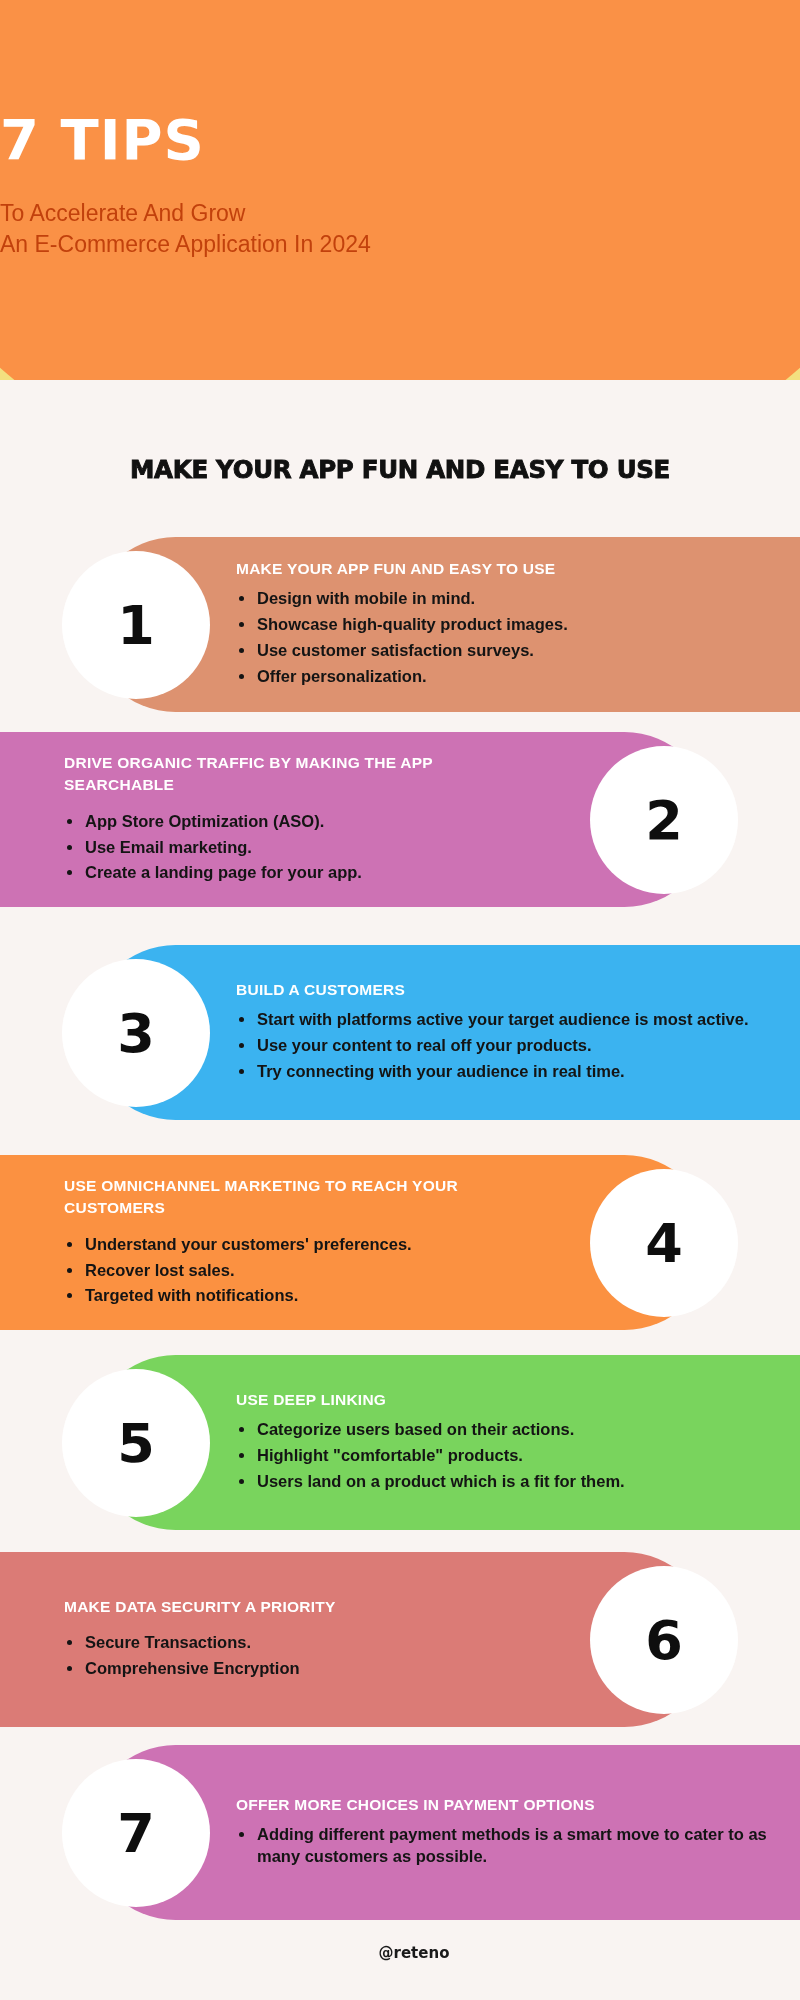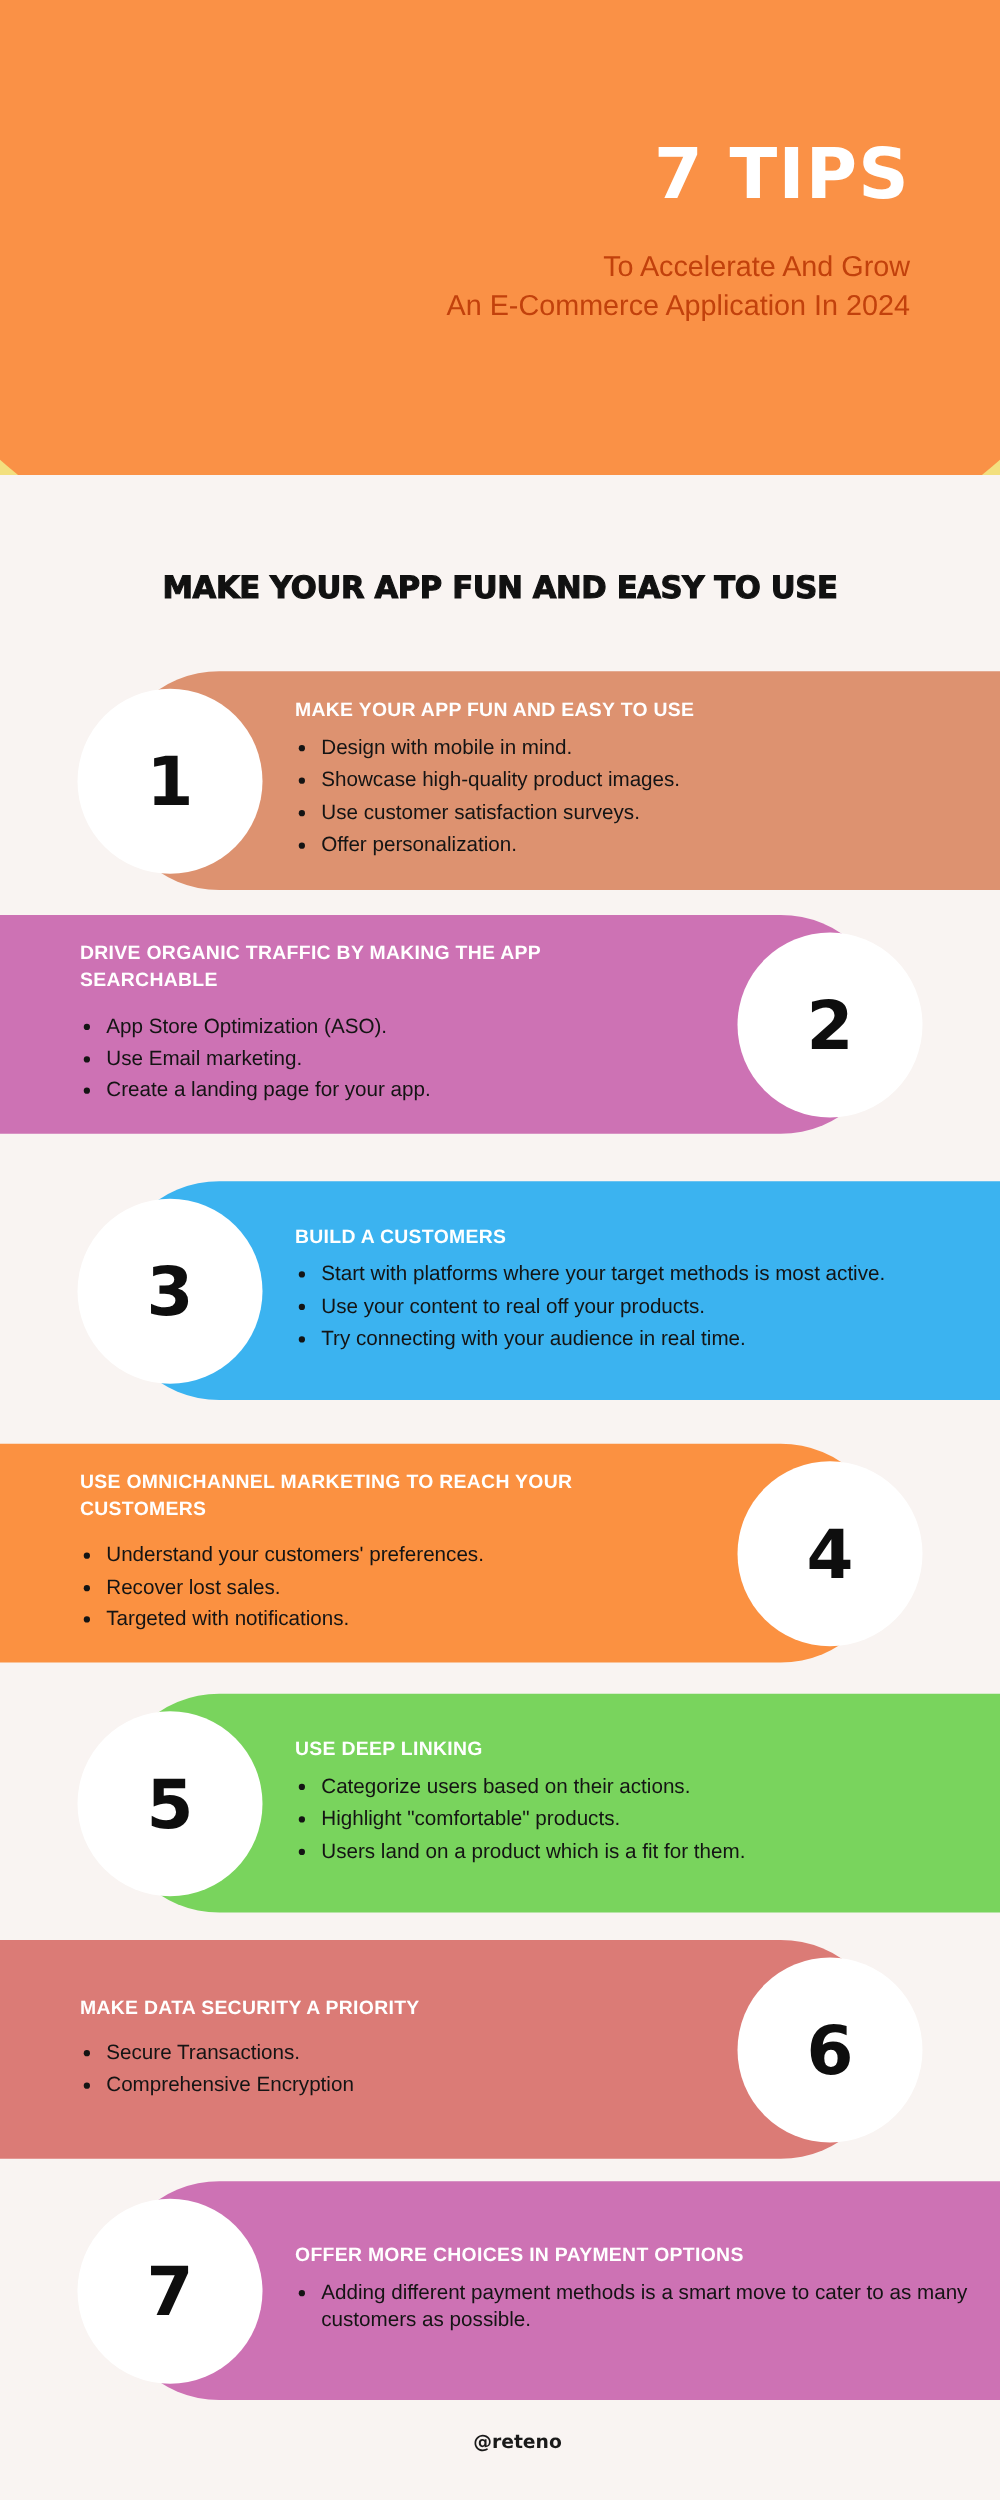--- a/index.html
+++ b/index.html
@@ -27,23 +27,22 @@
     position:absolute;
     left:-120px; top:-255px;
     width:1040px; height:760px;
     background:#fa9146;
     border-radius:50%;
   }
   .hero-text {
     position:absolute;
     left:0; top:112px;
     width:728px;
-    text-align:right;
+    text-align:left;
     z-index:3;
-    padding-left:40px;
   }
   .hero-title {
     font-family:"DejaVu Sans", sans-serif;
     font-size:56px;
     font-weight:bold;
     letter-spacing:1px;
     color:#ffffff;
     line-height:1.0;
   }
   .hero-sub {
@@ -116,21 +115,21 @@
   .card-title {
     font-size:15.5px;
     font-weight:bold;
     color:#ffffff;
     letter-spacing:0.25px;
     line-height:1.45;
     margin-bottom:7px;
   }
   .card.right .card-title { margin-bottom:13px; }
 
-  .bullets { list-style:none; }
+  .bullets { list-style:none;font-weight:bold; }
   .bullets li {
     position:relative;
     font-size:16.5px;
     color:#141414;
     line-height:1.36;
     padding-left:21px;
     margin-bottom:3.5px;
   }
   .bullets li::before {
     content:"";
@@ -194,21 +193,21 @@
             <li>Use Email marketing.</li>
             <li>Create a landing page for your app.</li>
           </ul>
         </div>
       </div>
       <div class="card left" style="top: 945px; background: rgb(59, 179, 240);">
         <div class="num-circle">3</div>
         <div class="card-body">
           <div class="card-title">BUILD A CUSTOMERS</div>
           <ul class="bullets">
-            <li>Start with platforms where your target methods is most active.</li>
+            <li>Start with platforms active your target audience is most active.</li>
             <li>Use your content to real off your products.</li>
             <li>Try connecting with your audience in real time.</li>
           </ul>
         </div>
       </div>
       <div class="card right" style="top: 1155px; background: rgb(251, 145, 65);">
         <div class="num-circle">4</div>
         <div class="card-body">
           <div class="card-title">USE OMNICHANNEL MARKETING TO REACH YOUR CUSTOMERS</div>
           <ul class="bullets">

